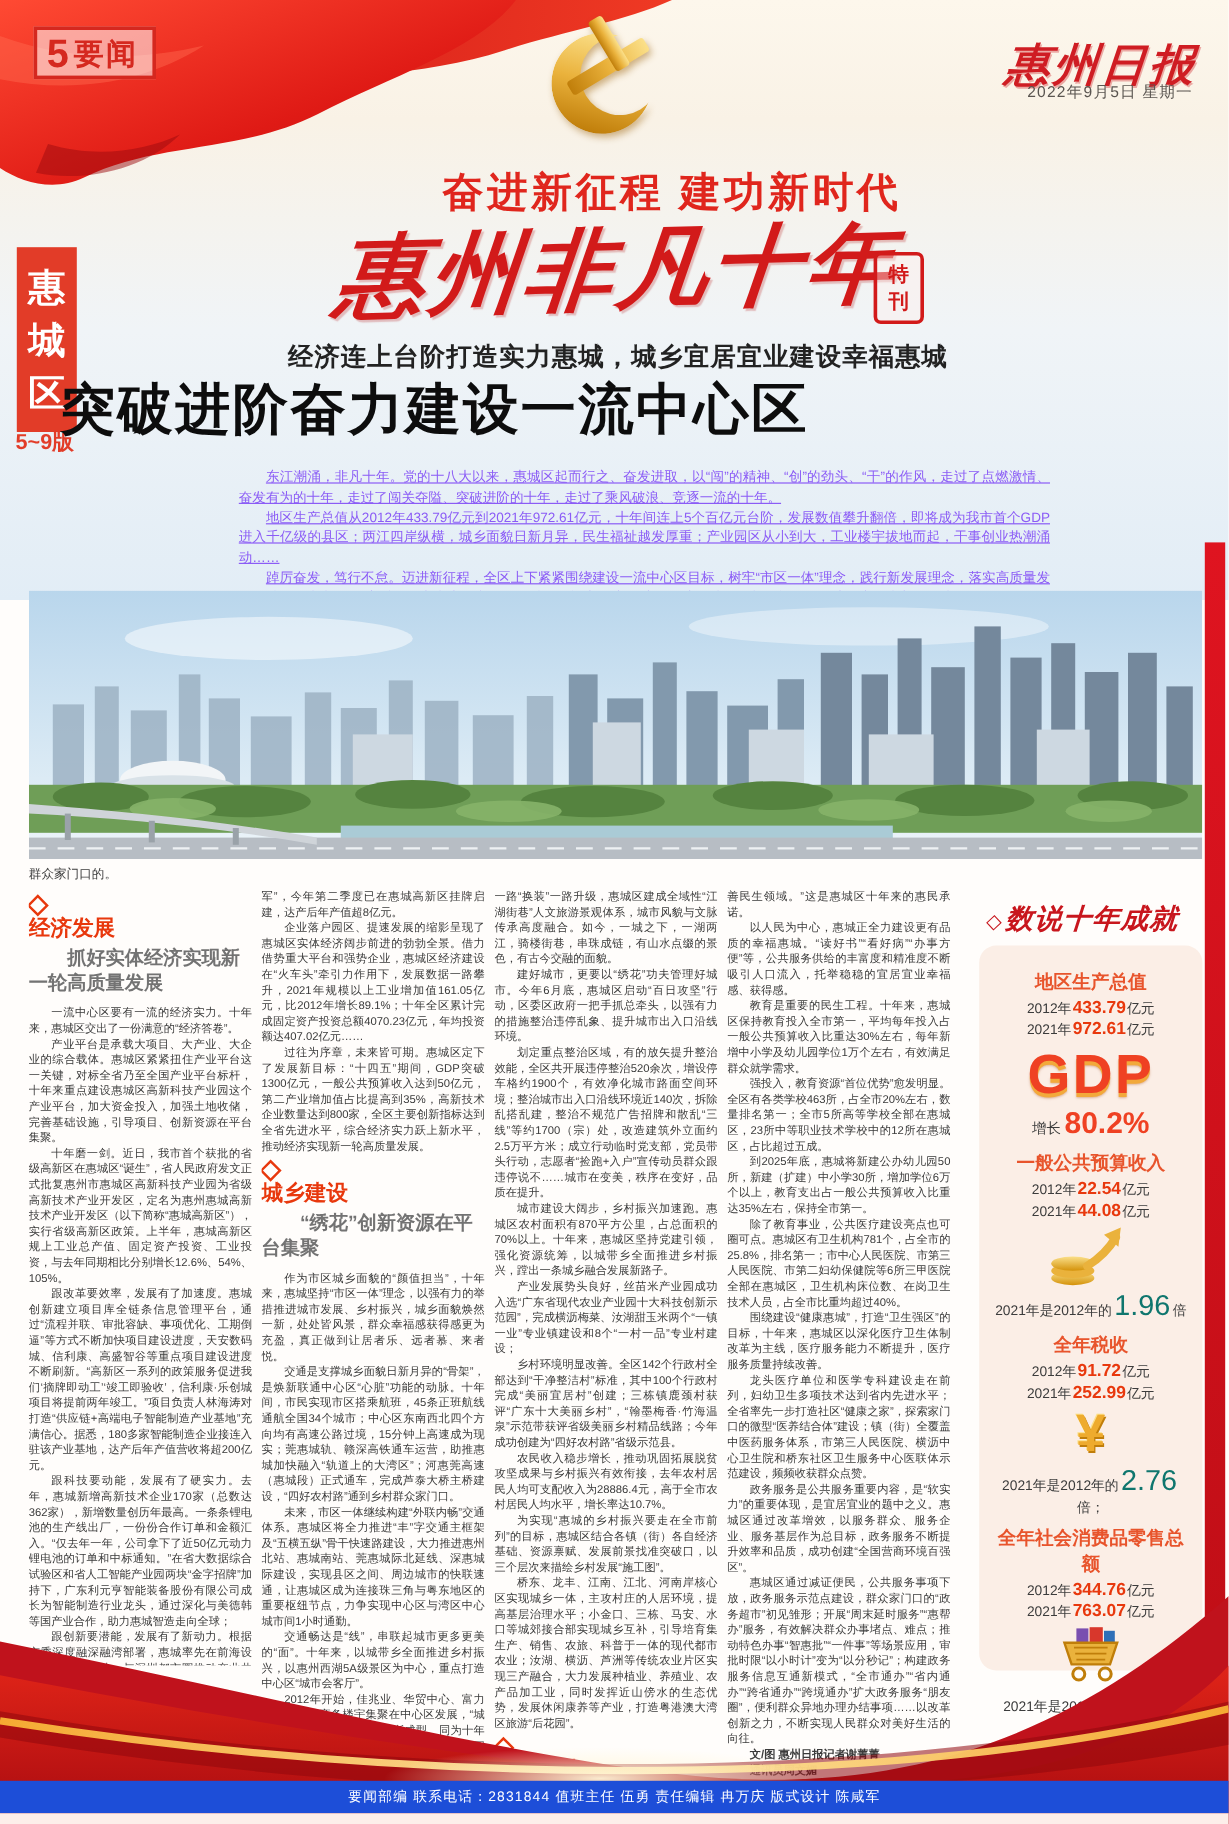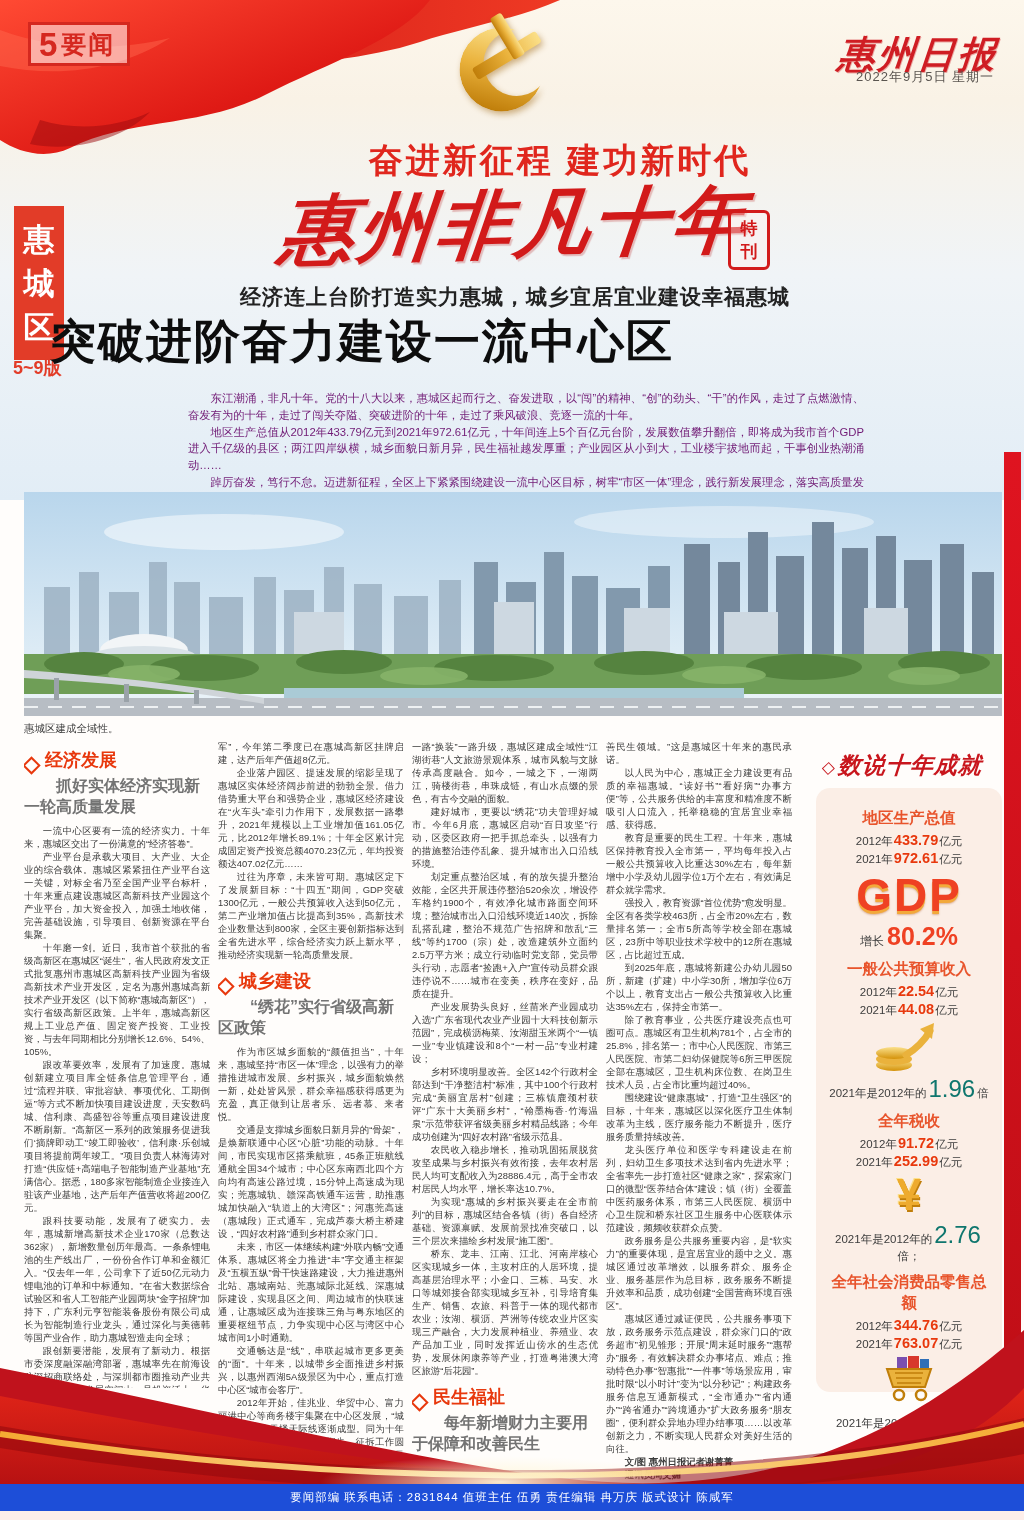--- a/index.html
+++ b/index.html
@@ -38,35 +38,35 @@
     letter-spacing:4px;transform:skewX(-7deg) rotate(-1.5deg);text-shadow:2px 2px 1px rgba(180,20,20,.25);}
   .seal{position:absolute;left:728px;top:210px;z-index:4;width:32px;border:3px solid #d21a1a;border-radius:6px;
     padding:4px 2px;color:#d21a1a;text-align:center;background:rgba(255,240,238,.4);}
   .seal div{font-size:17px;font-weight:bold;line-height:23px;}
 
   .deck{position:absolute;left:120px;top:283px;width:790px;z-index:4;text-align:center;
     color:#222;font-size:21px;font-weight:bold;letter-spacing:1px;}
   .headline{position:absolute;left:50px;top:311px;width:930px;z-index:4;text-align:left;
     color:#0d0d0d;font-size:46px;font-weight:900;letter-spacing:2px;}
 
-  .intro{position:absolute;left:188px;top:390px;width:676px;z-index:4;color:#701a75;}
+  .intro{position:absolute;left:199px;top:390px;width:676px;z-index:4;color:#8b5cf6;text-decoration:underline;}
   .intro p{margin:0;font-size:11.3px;line-height:16.8px;text-align:justify;text-indent:2em;}
 
   .photo{position:absolute;left:24px;top:492px;width:978px;height:224px;z-index:4;overflow:hidden;}
   .caption{position:absolute;left:24px;top:722px;z-index:4;color:#3d3d3d;font-size:10.5px;}
 
   
   .col{position:absolute;top:740px;width:186px;overflow:hidden;z-index:2;}
   .c1{left:24px;height:648px;}
   .c2{left:218px;height:724px;}
   .c3{left:412px;height:738px;}
   .c4{left:606px;height:740px;}
   .col p{margin:0;font-size:9.4px;line-height:13px;color:#3a3a3a;text-align:justify;text-indent:2em;}
   .col p.noindent{text-indent:0;}
-  .sec{margin:8px 0 3px;color:#e8380d;font-size:18px;font-weight:bold;display:flex;align-items:flex-end;}
+  .sec{margin:8px 0 3px;color:#e8380d;font-size:18px;font-weight:bold;display:flex;align-items:flex-start;flex-direction:column;}
   .sec .diamond{display:inline-block;width:9px;height:9px;border:2.5px solid #e8380d;transform:rotate(45deg);
     margin:0 7px 0 1px;}
   .sec-sub{margin:2px 0 7px;font-size:16px;font-weight:bold;color:#737373;line-height:21px;text-indent:2em;}
   .byline{margin-top:6px;font-size:10.5px;font-weight:bold;color:#222;text-align:center;text-indent:0;}
   .byline2{font-size:10.5px;font-weight:bold;color:#222;text-align:left;text-indent:0;margin:0;}
 
   
   .stats-title{position:absolute;left:822px;top:750px;z-index:4;color:#c8161d;font-size:23px;font-weight:900;
     font-family:"DejaVu Serif","Liberation Serif",serif;font-style:italic;letter-spacing:1px;transform:skewX(-4deg);}
   .stats-title .mk{font-size:17px;font-style:normal;margin-right:2px;}
@@ -252,21 +252,21 @@
       </g>
 
       <path d="M0,178 C80,184 160,192 240,206 L240,212 C160,198 80,190 0,186 Z" fill="#cfd4d9"></path>
       <g fill="#9aa2a9">
           <rect x="30" y="186" width="5" height="22"></rect>
           <rect x="100" y="192" width="5" height="18"></rect>
           <rect x="170" y="198" width="5" height="14"></rect>
         </g>
     </svg>
   </div>
-  <div class="caption">惠城区建成全域性。</div>
+  <div class="caption">群众家门口的。</div>
 
   <div class="col c1">
     <div class="sec">
       <span class="diamond"></span>
       <span>经济发展</span>
     </div>
     <div class="sec-sub">抓好实体经济实现新一轮高质量发展</div>
     <p>一流中心区要有一流的经济实力。十年来，惠城区交出了一份满意的“经济答卷”。</p>
     <p>产业平台是承载大项目、大产业、大企业的综合载体。惠城区紧紧扭住产业平台这一关键，对标全省乃至全国产业平台标杆，十年来重点建设惠城区高新科技产业园这个产业平台，加大资金投入，加强土地收储，完善基础设施，引导项目、创新资源在平台集聚。</p>
     <p>十年磨一剑。近日，我市首个获批的省级高新区在惠城区“诞生”，省人民政府发文正式批复惠州市惠城区高新科技产业园为省级高新技术产业开发区，定名为惠州惠城高新技术产业开发区（以下简称“惠城高新区”），实行省级高新区政策。上半年，惠城高新区规上工业总产值、固定资产投资、工业投资，与去年同期相比分别增长12.6%、54%、105%。</p>
@@ -276,32 +276,33 @@
   </div>
 
   <div class="col c2">
     <p class="noindent">军”，今年第二季度已在惠城高新区挂牌启建，达产后年产值超8亿元。</p>
     <p>企业落户园区、提速发展的缩影呈现了惠城区实体经济阔步前进的勃勃全景。借力借势重大平台和强势企业，惠城区经济建设在“火车头”牵引力作用下，发展数据一路攀升，2021年规模以上工业增加值161.05亿元，比2012年增长89.1%；十年全区累计完成固定资产投资总额4070.23亿元，年均投资额达407.02亿元……</p>
     <p>过往为序章，未来皆可期。惠城区定下了发展新目标：“十四五”期间，GDP突破1300亿元，一般公共预算收入达到50亿元，第二产业增加值占比提高到35%，高新技术企业数量达到800家，全区主要创新指标达到全省先进水平，综合经济实力跃上新水平，推动经济实现新一轮高质量发展。</p>
     <div class="sec">
       <span class="diamond"></span>
       <span>城乡建设</span>
     </div>
-    <div class="sec-sub">“绣花”实行省级高新区政策</div>
+    <div class="sec-sub">“绣花”创新资源在平台集聚</div>
     <p>作为市区城乡面貌的“颜值担当”，十年来，惠城坚持“市区一体”理念，以强有力的举措推进城市发展、乡村振兴，城乡面貌焕然一新，处处皆风景，群众幸福感获得感更为充盈，真正做到让居者乐、远者慕、来者悦。</p>
     <p>交通是支撑城乡面貌日新月异的“骨架”，是焕新联通中心区“心脏”功能的动脉。十年间，市民实现市区搭乘航班，45条正班航线通航全国34个城市；中心区东南西北四个方向均有高速公路过境，15分钟上高速成为现实；莞惠城轨、赣深高铁通车运营，助推惠城加快融入“轨道上的大湾区”；河惠莞高速（惠城段）正式通车，完成芦泰大桥主桥建设，“四好农村路”通到乡村群众家门口。</p>
     <p>未来，市区一体继续构建“外联内畅”交通体系。惠城区将全力推进“丰”字交通主框架及“五横五纵”骨干快速路建设，大力推进惠州北站、惠城南站、莞惠城际北延线、深惠城际建设，实现县区之间、周边城市的快联速通，让惠城区成为连接珠三角与粤东地区的重要枢纽节点，力争实现中心区与湾区中心城市间1小时通勤。</p>
     <p>交通畅达是“线”，串联起城市更多更美的“面”。十年来，以城带乡全面推进乡村振兴，以惠州西湖5A级景区为中心，重点打造中心区“城市会客厅”。</p>
     <p>2012年开始，佳兆业、华贸中心、富力丽港中心等商务楼宇集聚在中心区发展，“城市会客厅”摩天楼天际线逐渐成型。同为十年前，水东街一期改造加快脚步，征拆工作圆满收官，开启了历史文化街区改头换面的元年。近年来，惠城区不断扩大改造范围，不断加大改造力度，与水东街一道，金带街、祝屋巷也被纳入“城市会客厅”改造重点。</p>
   </div>
 
   <div class="col c3">
     <p class="noindent">一路“换装”一路升级，惠城区建成全域性“江湖街巷”人文旅游景观体系，城市风貌与文脉传承高度融合。如今，一城之下，一湖两江，骑楼街巷，串珠成链，有山水点缀的景色，有古今交融的面貌。</p>
     <p>建好城市，更要以“绣花”功夫管理好城市。今年6月底，惠城区启动“百日攻坚”行动，区委区政府一把手抓总牵头，以强有力的措施整治违停乱象、提升城市出入口沿线环境。</p>
     <p>划定重点整治区域，有的放矢提升整治效能，全区共开展违停整治520余次，增设停车格约1900个，有效净化城市路面空间环境；整治城市出入口沿线环境近140次，拆除乱搭乱建，整治不规范广告招牌和散乱“三线”等约1700（宗）处，改造建筑外立面约2.5万平方米；成立行动临时党支部，党员带头行动，志愿者“捡跑+入户”宣传动员群众跟违停说不……城市在变美，秩序在变好，品质在提升。</p>
+    <p>城市建设大阔步，乡村振兴加速跑。惠城区农村面积有870平方公里，占总面积的70%以上。十年来，惠城区坚持党建引领，强化资源统筹，以城带乡全面推进乡村振兴，蹚出一条城乡融合发展新路子。</p>
     <p>产业发展势头良好，丝苗米产业园成功入选“广东省现代农业产业园十大科技创新示范园”，完成横沥梅菜、汝湖甜玉米两个“一镇一业”专业镇建设和8个“一村一品”专业村建设；</p>
     <p>乡村环境明显改善。全区142个行政村全部达到“干净整洁村”标准，其中100个行政村完成“美丽宜居村”创建；三栋镇鹿颈村获评“广东十大美丽乡村”，“翰墨梅香·竹海温泉”示范带获评省级美丽乡村精品线路；今年成功创建为“四好农村路”省级示范县。</p>
     <p>农民收入稳步增长，推动巩固拓展脱贫攻坚成果与乡村振兴有效衔接，去年农村居民人均可支配收入为28886.4元，高于全市农村居民人均水平，增长率达10.7%。</p>
     <p>为实现“惠城的乡村振兴要走在全市前列”的目标，惠城区结合各镇（街）各自经济基础、资源禀赋、发展前景找准突破口，以三个层次来描绘乡村发展“施工图”。</p>
     <p>桥东、龙丰、江南、江北、河南岸核心区实现城乡一体，主攻村庄的人居环境，提高基层治理水平；小金口、三栋、马安、水口等城郊接合部实现城乡互补，引导培育集生产、销售、农旅、科普于一体的现代都市农业；汝湖、横沥、芦洲等传统农业片区实现三产融合，大力发展种植业、养殖业、农产品加工业，同时发挥近山傍水的生态优势，发展休闲康养等产业，打造粤港澳大湾区旅游“后花园”。</p>
     <div class="sec">
       <span class="diamond"></span>
       <span>民生福祉</span>
     </div>
     <div class="sec-sub">每年新增财力主要用于保障和改善民生</div>

